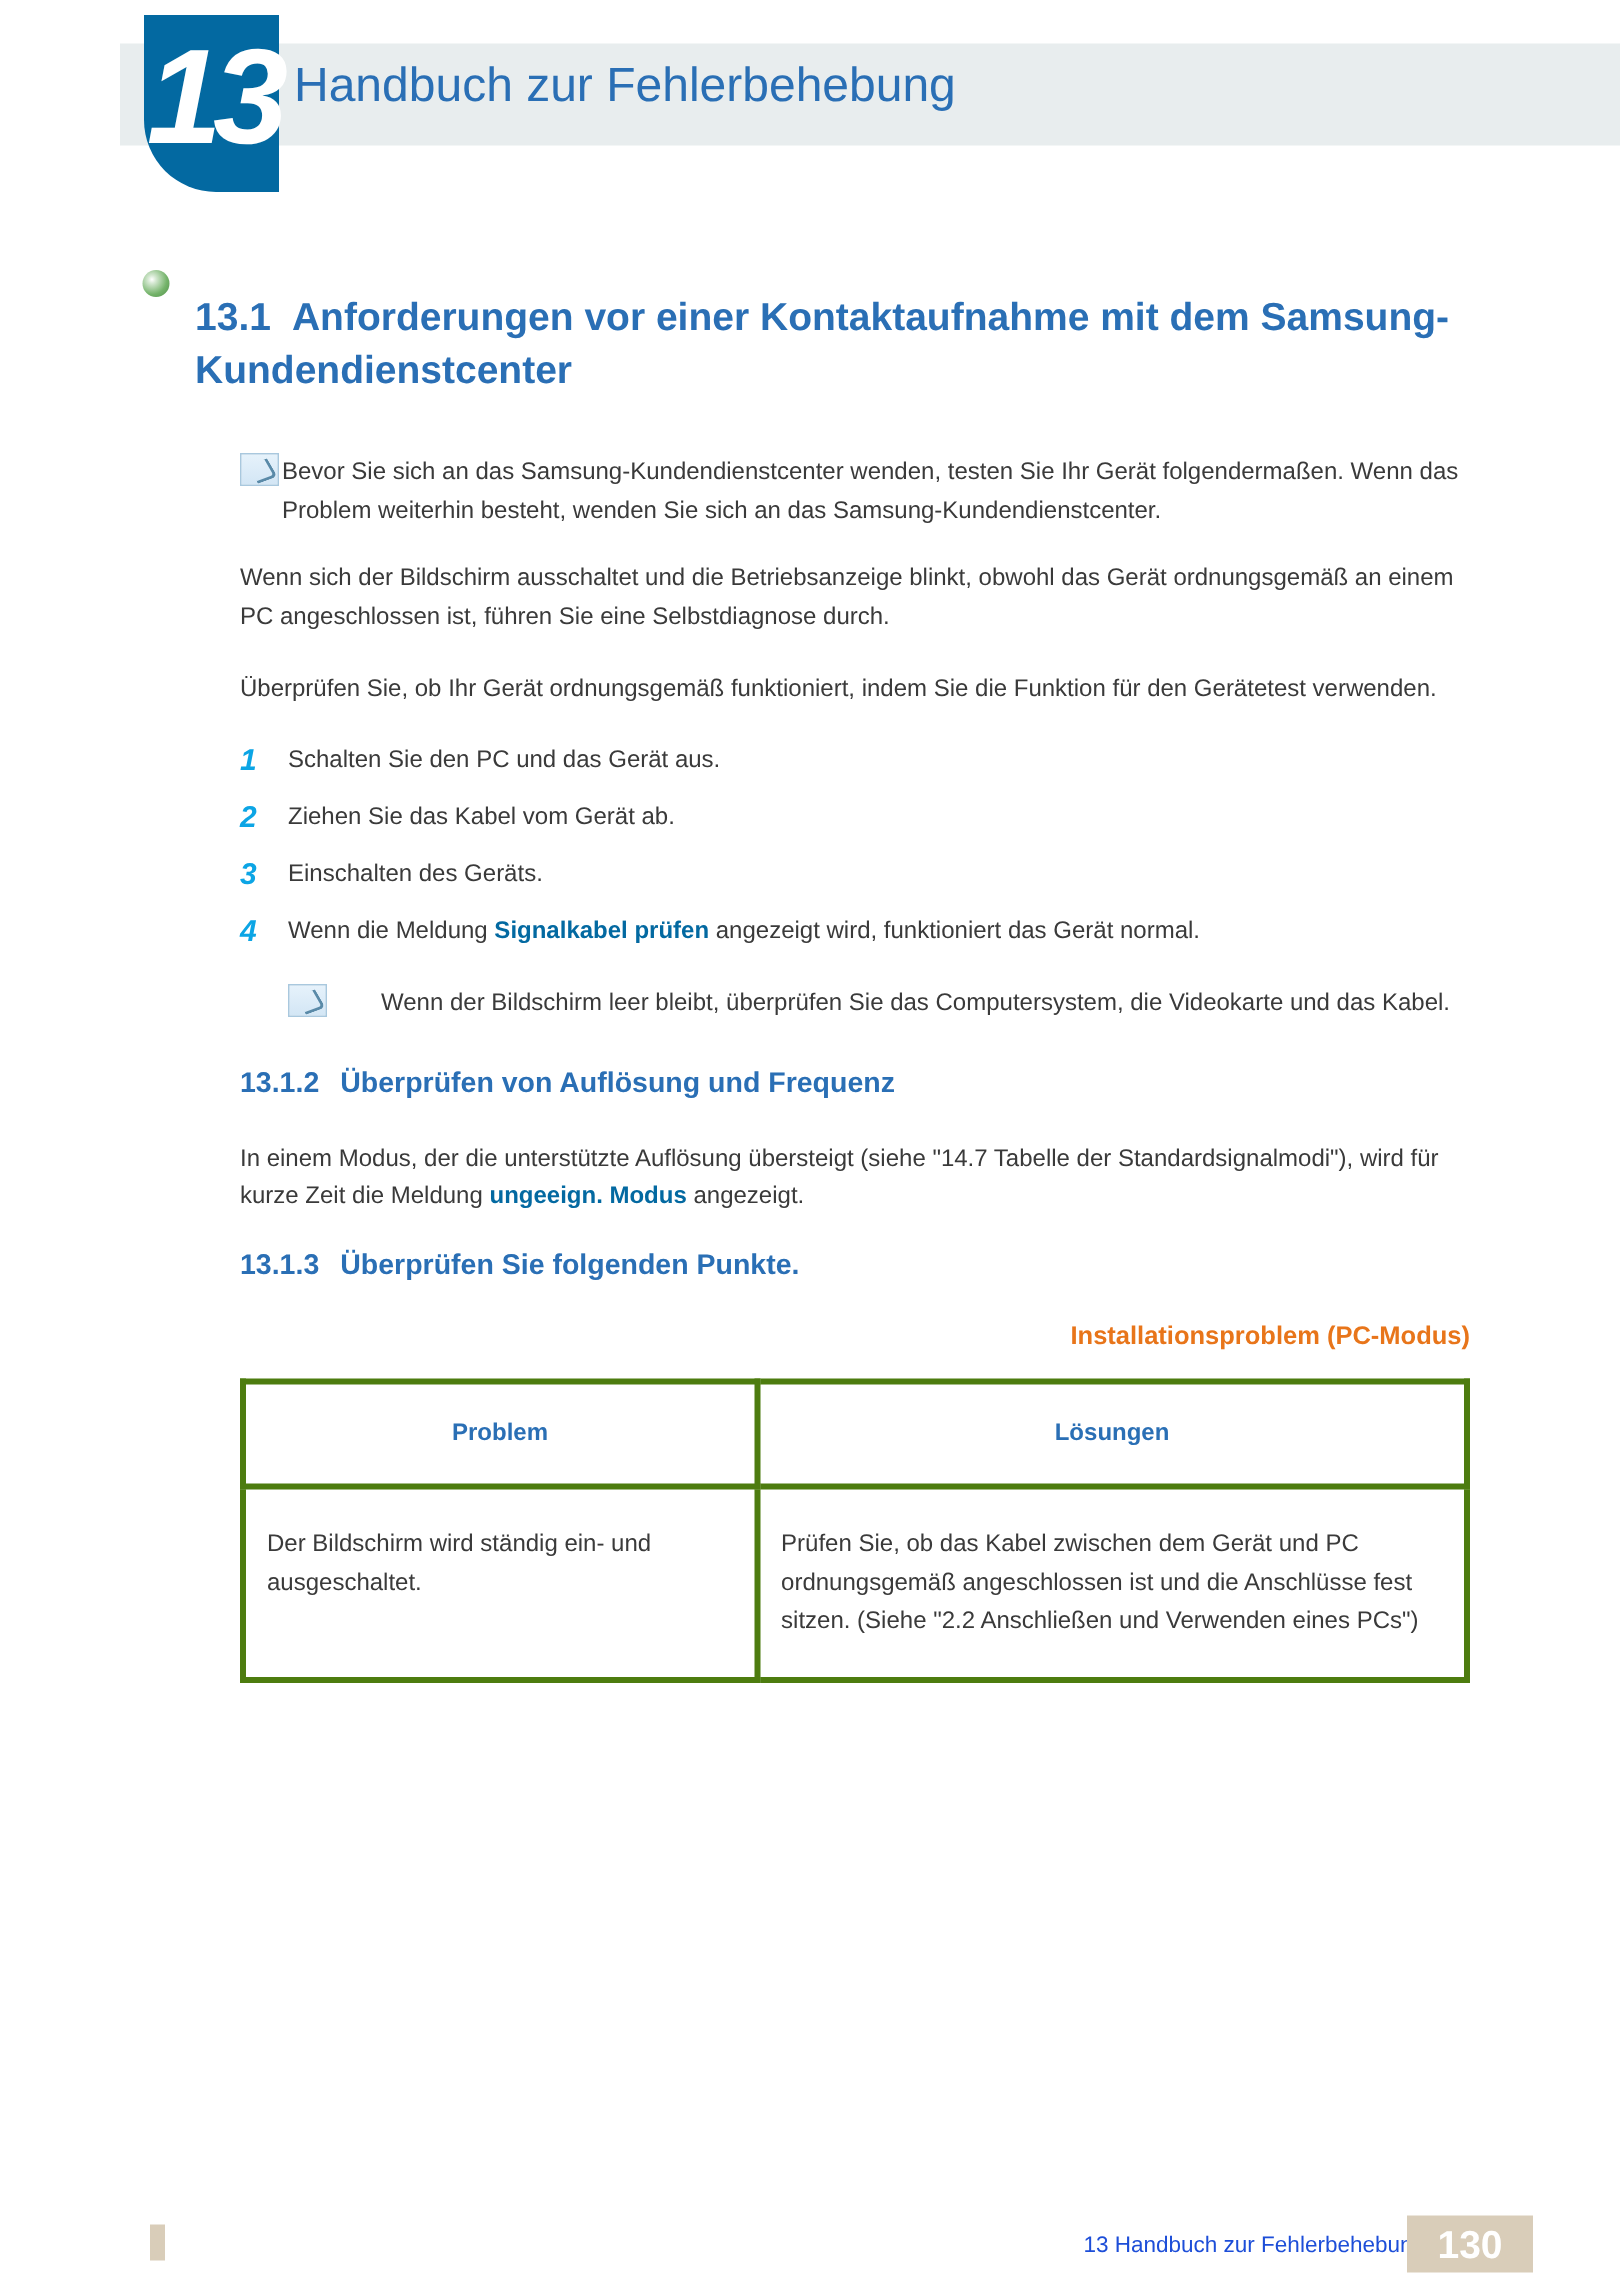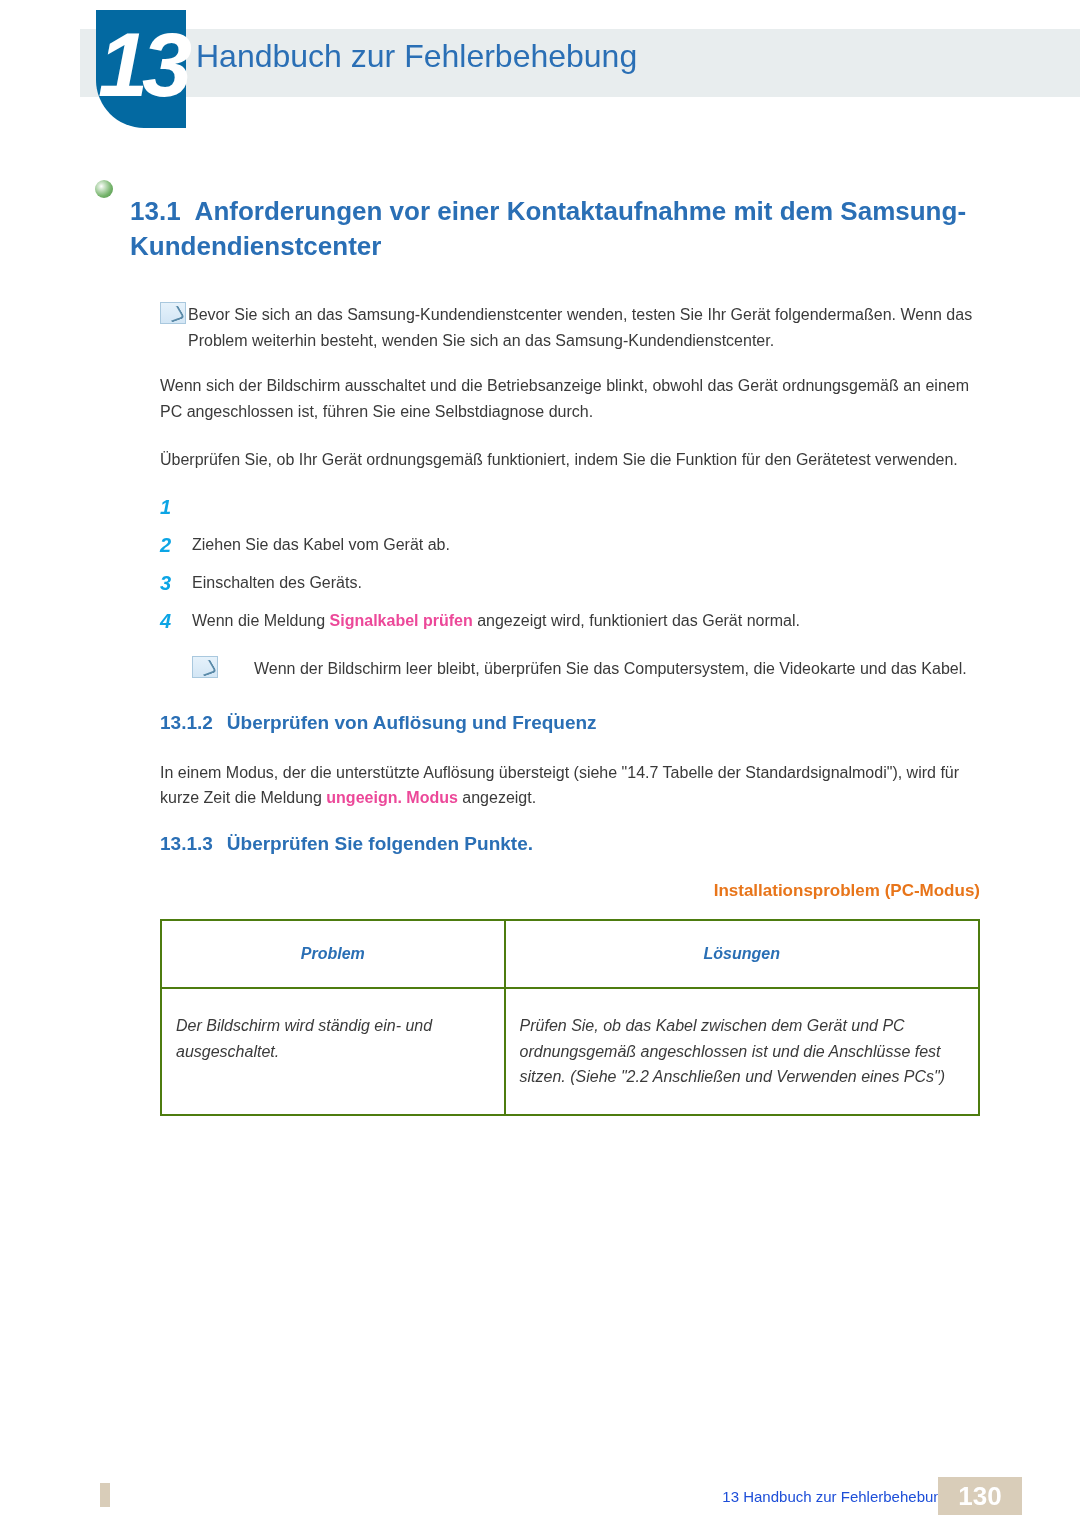--- a/index.html
+++ b/index.html
@@ -126,46 +126,45 @@
     font-weight: bold;
     width: 18px;
     flex-shrink: 0;
     line-height: 1.3;
   }
   .num-list .txt {
     font-size: 16px;
     color: #3a3a3a;
     line-height: 1.6;
   }
-  .hl-orange { color: #ec4899; font-weight: bold; }
+  .hl-orange { color: #0369a1; font-weight: bold; }
   .nested-note {
     display: flex;
     align-items: flex-start;
     margin: 14px 0 30px 62px;
     gap: 36px;
   }
   .subhead-orange {
     font-size: 17px;
     color: #e8751a;
     font-weight: bold;
     margin: 22px 0 18px 30px;
     text-align: right;
   }
   table.tbl {
     margin-left: 30px;
     width: calc(100% - 30px);
     border-collapse: collapse;
     font-size: 16px;
   }
   table.tbl th, table.tbl td {
-    border: 2px solid #4d7c0f;
+    border: 4px solid #4d7c0f;
     padding: 24px 14px;
     vertical-align: top;
     text-align: left;
-    font-style: italic;
   }
   table.tbl th {
     color: #2a6fb5;
     font-weight: bold;
     text-align: center;
     background: #fff;
   }
   table.tbl td { line-height: 1.6; color: #3a3a3a; }
   table.tbl th:first-child, table.tbl td:first-child { width: 42%; }
   .footer {
@@ -227,20 +226,21 @@
     <div class="note-icon"></div>
     <div class="note-text">Bevor Sie sich an das Samsung-Kundendienstcenter wenden, testen Sie Ihr Gerät folgendermaßen. Wenn das Problem weiterhin besteht, wenden Sie sich an das Samsung-Kundendienstcenter.</div>
   </div>
 
   <div class="body-text">Wenn sich der Bildschirm ausschaltet und die Betriebsanzeige blinkt, obwohl das Gerät ordnungsgemäß an einem PC angeschlossen ist, führen Sie eine Selbstdiagnose durch.</div>
   <div class="body-text">Überprüfen Sie, ob Ihr Gerät ordnungsgemäß funktioniert, indem Sie die Funktion für den Gerätetest verwenden.</div>
 
   <div class="num-list">
     <div class="li">
       <div class="idx">1</div>
+      <div class="txt">Schalten Sie den PC und das Gerät aus.</div>
     </div>
     <div class="li">
       <div class="idx">2</div>
       <div class="txt">Ziehen Sie das Kabel vom Gerät ab.</div>
     </div>
     <div class="li">
       <div class="idx">3</div>
       <div class="txt">Einschalten des Geräts.</div>
     </div>
     <div class="li">

